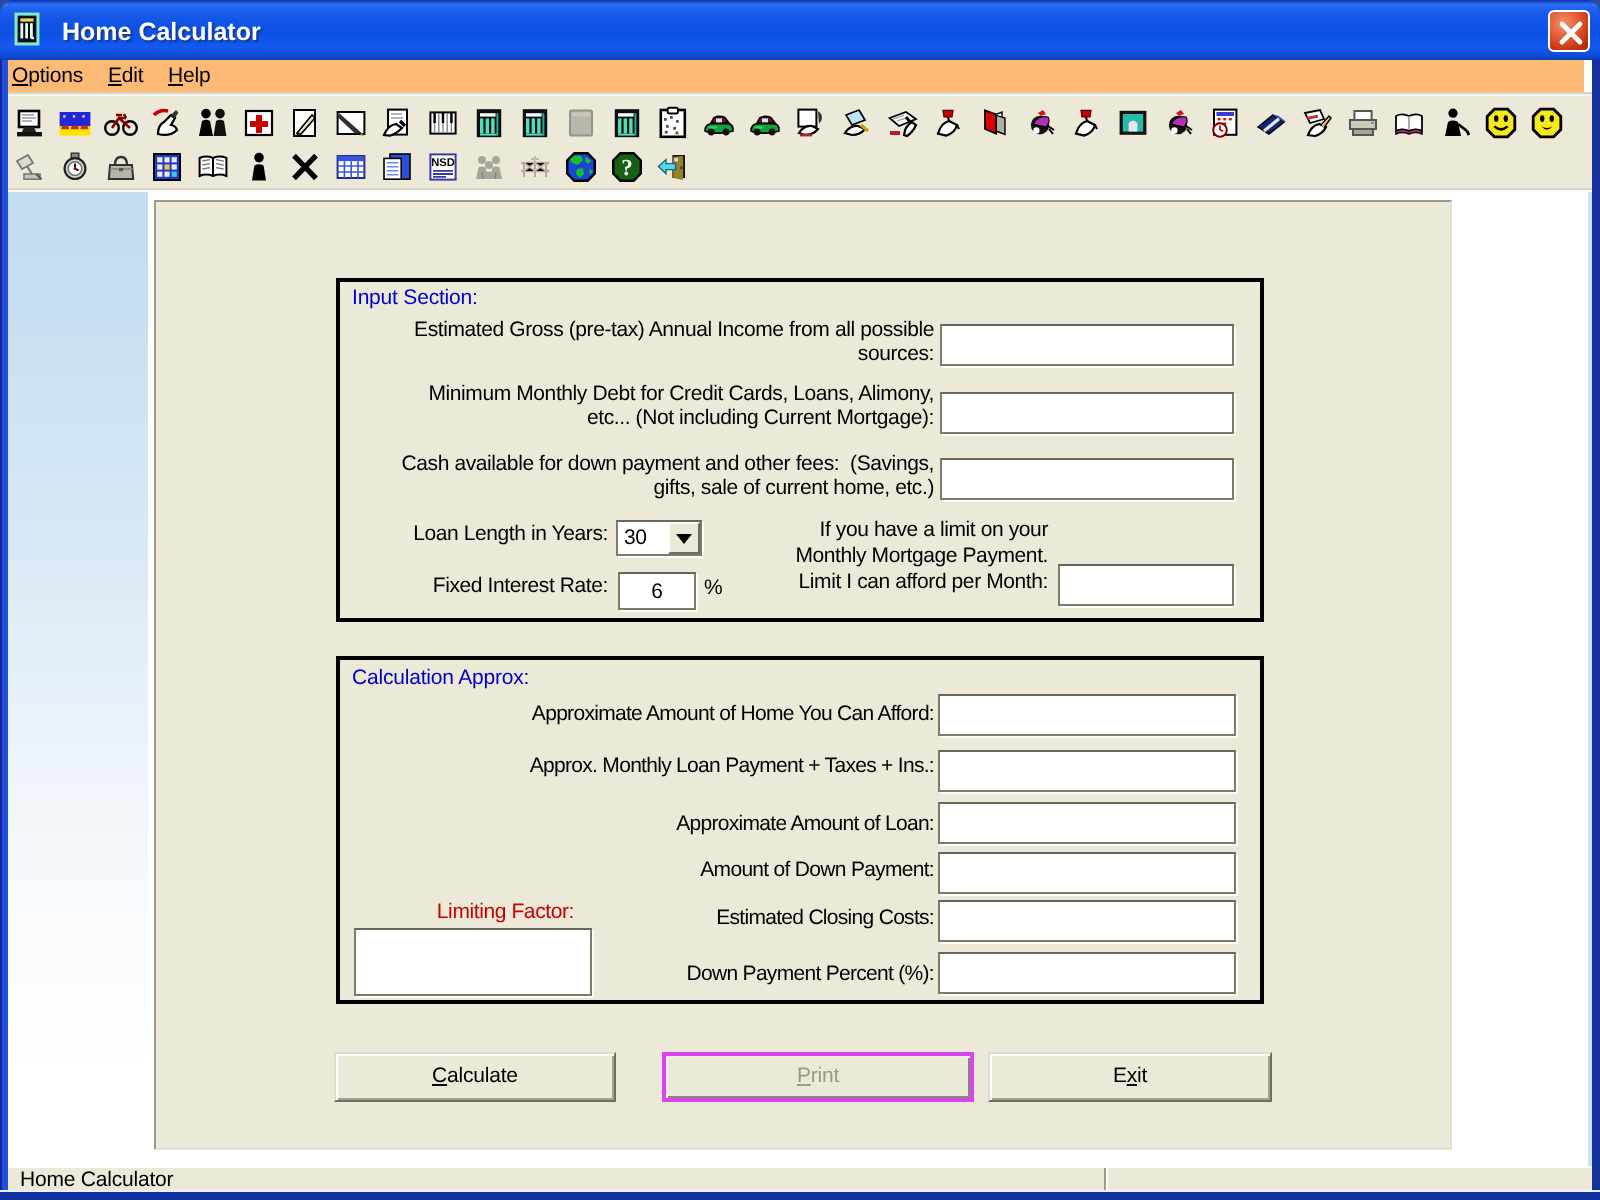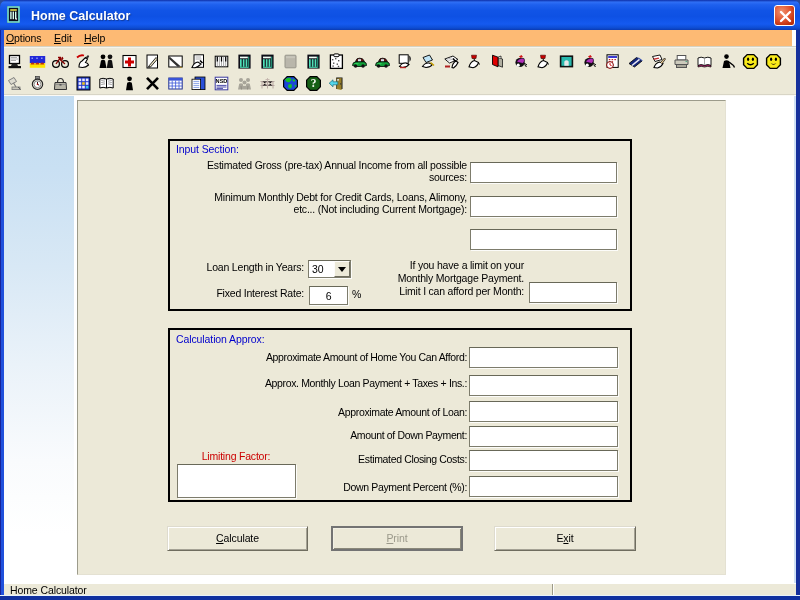--- a/index.html
+++ b/index.html
@@ -382,20 +382,21 @@
       </div>
 </div>
 
 <div class="gb" style="left:168px;top:139px;width:464px;height:172px"></div>
 <div class="gb" style="left:168px;top:328px;width:464px;height:174px"></div>
 <div class="blab" style="left:176px;top:142.5px">Input Section:</div>
 <div class="blab" style="left:176px;top:333px">Calculation Approx:</div>
 
 <div class="lab" style="right:333px;top:159px">Estimated Gross (pre-tax) Annual Income from all possible<br>sources:</div>
 <div class="lab" style="right:333px;top:191px">Minimum Monthly Debt for Credit Cards, Loans, Alimony,<br>etc... (Not including Current Mortgage):</div>
+<div class="lab" style="right:333px;top:226px">Cash available for down payment and other fees:&nbsp; (Savings,<br>gifts, sale of current home, etc.)</div>
 <div class="lab" style="right:496px;top:260.5px">Loan Length in Years:</div>
 <div class="lab" style="right:496px;top:286.5px">Fixed Interest Rate:</div>
 <div class="lab" style="left:352px;top:288px;text-align:left">%</div>
 <div class="lab" style="right:276px;top:259px;line-height:13px">If you have a limit on your<br>Monthly Mortgage Payment.<br>Limit I can afford per Month:</div>
 
 <div class="f" style="left:470px;top:162px;width:147px;height:21px"></div>
 <div class="f" style="left:470px;top:196px;width:147px;height:21px"></div>
 <div class="f" style="left:470px;top:229px;width:147px;height:21px"></div>
 <div class="f" style="left:529px;top:282px;width:88px;height:21px"></div>
 
@@ -406,32 +407,32 @@
 
 <div class="f" style="left:309px;top:286px;width:39px;height:19px"></div>
 <div class="lab" style="left:309px;top:290px;width:39px;text-align:center">6</div>
 
 <div class="lab" style="right:333px;top:351px;letter-spacing:-0.35px">Approximate Amount of Home You Can Afford:</div>
 <div class="lab" style="right:333px;top:377px;letter-spacing:-0.35px">Approx. Monthly Loan Payment + Taxes + Ins.:</div>
 <div class="lab" style="right:333px;top:405.5px;letter-spacing:-0.35px">Approximate Amount of Loan:</div>
 <div class="lab" style="right:333px;top:429px;letter-spacing:-0.35px">Amount of Down Payment:</div>
 <div class="lab" style="right:333px;top:452.5px;letter-spacing:-0.35px">Estimated Closing Costs:</div>
 <div class="lab" style="right:333px;top:480.5px;letter-spacing:-0.35px">Down Payment Percent (%):</div>
-<div class="lab" style="left:174px;top:450px;width:124px;text-align:center;color:#cc0000">Limiting Factor:</div>
+<div class="lab" style="left:163px;top:450px;width:124px;color:#cc0000">Limiting Factor:</div>
 
 <div class="f" style="left:469px;top:347px;width:149px;height:21px"></div>
 <div class="f" style="left:469px;top:375px;width:149px;height:21px"></div>
 <div class="f" style="left:469px;top:401px;width:149px;height:21px"></div>
 <div class="f" style="left:469px;top:426px;width:149px;height:21px"></div>
 <div class="f" style="left:469px;top:450px;width:149px;height:21px"></div>
 <div class="f" style="left:469px;top:476px;width:149px;height:21px"></div>
 <div class="f" style="left:177px;top:464px;width:119px;height:34px"></div>
 
 <div class="btn" style="left:167px;width:141px"><u>C</u>alculate</div>
-<div class="btn" style="left:331px;width:132px;border:2px solid #737373;color:#9b998b;box-shadow:inset 1px 1px 0 #f2f0e4,inset -1px -1px 0 #8a887a;line-height:21px"><u>P</u>rint</div>
+<div class="btn" style="left:331px;width:156px;border:2px solid #d946ef;color:#9b998b;box-shadow:inset 1px 1px 0 #f2f0e4,inset -1px -1px 0 #8a887a;line-height:21px"><u>P</u>rint</div>
 <div class="btn" style="left:494px;width:142px">E<u>x</u>it</div>
 
 <div style="position:absolute;left:4px;top:583px;width:792px;height:13px;background:#ece9d8;border-top:1px solid #fff"></div>
 <div style="position:absolute;left:10px;top:584px;font-size:10.5px;letter-spacing:-0.1px;color:#000">Home Calculator</div>
 <div style="position:absolute;left:552px;top:584px;width:1px;height:11px;background:#9d9a87"></div>
 <div style="position:absolute;left:553px;top:584px;width:1px;height:11px;background:#fff"></div>
 
 <div style="position:absolute;left:0;top:30px;width:1px;height:566px;background:#16239b"></div>
 <div style="position:absolute;left:1px;top:30px;width:3px;height:566px;background:#2050dc"></div>
 <div style="position:absolute;left:796px;top:30px;width:4px;height:566px;background:#16309c"></div>

